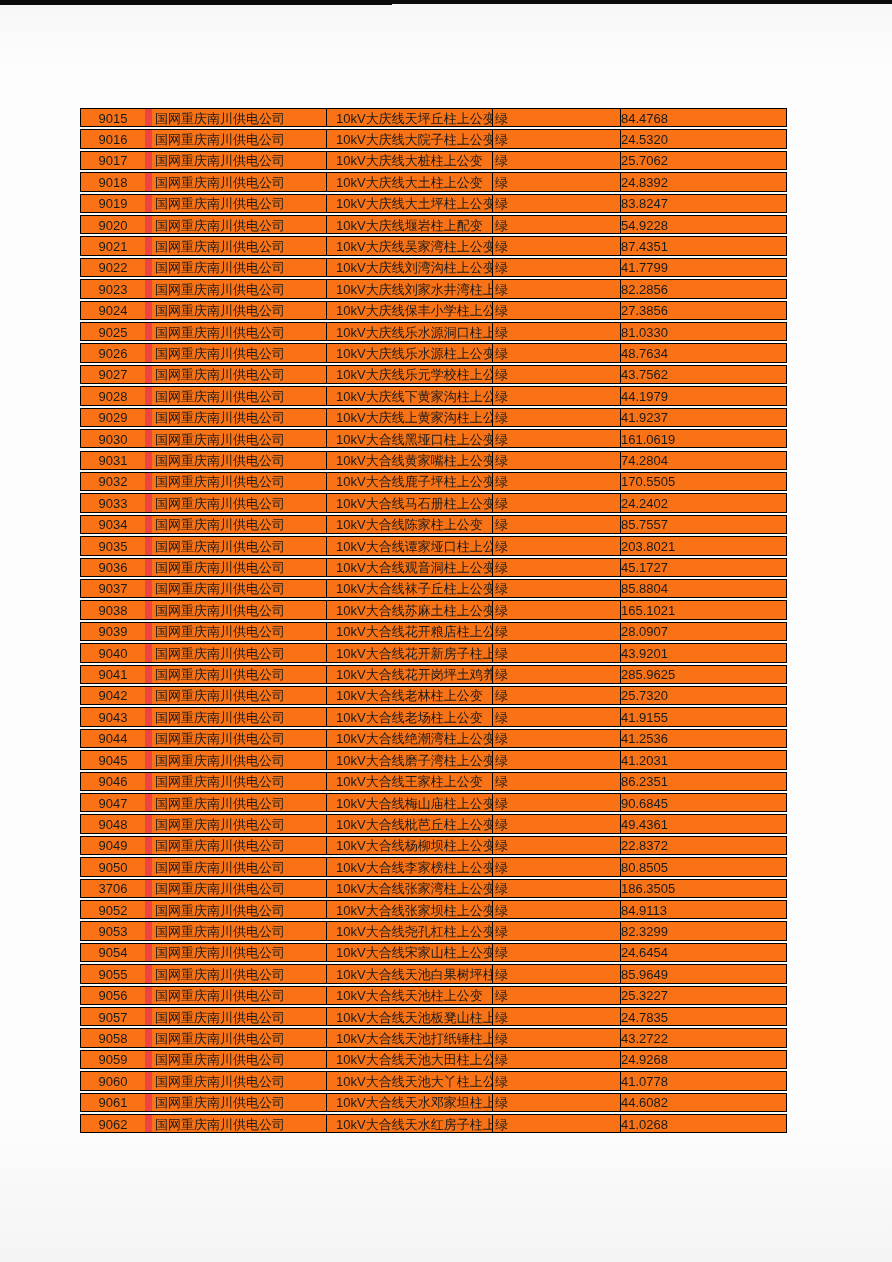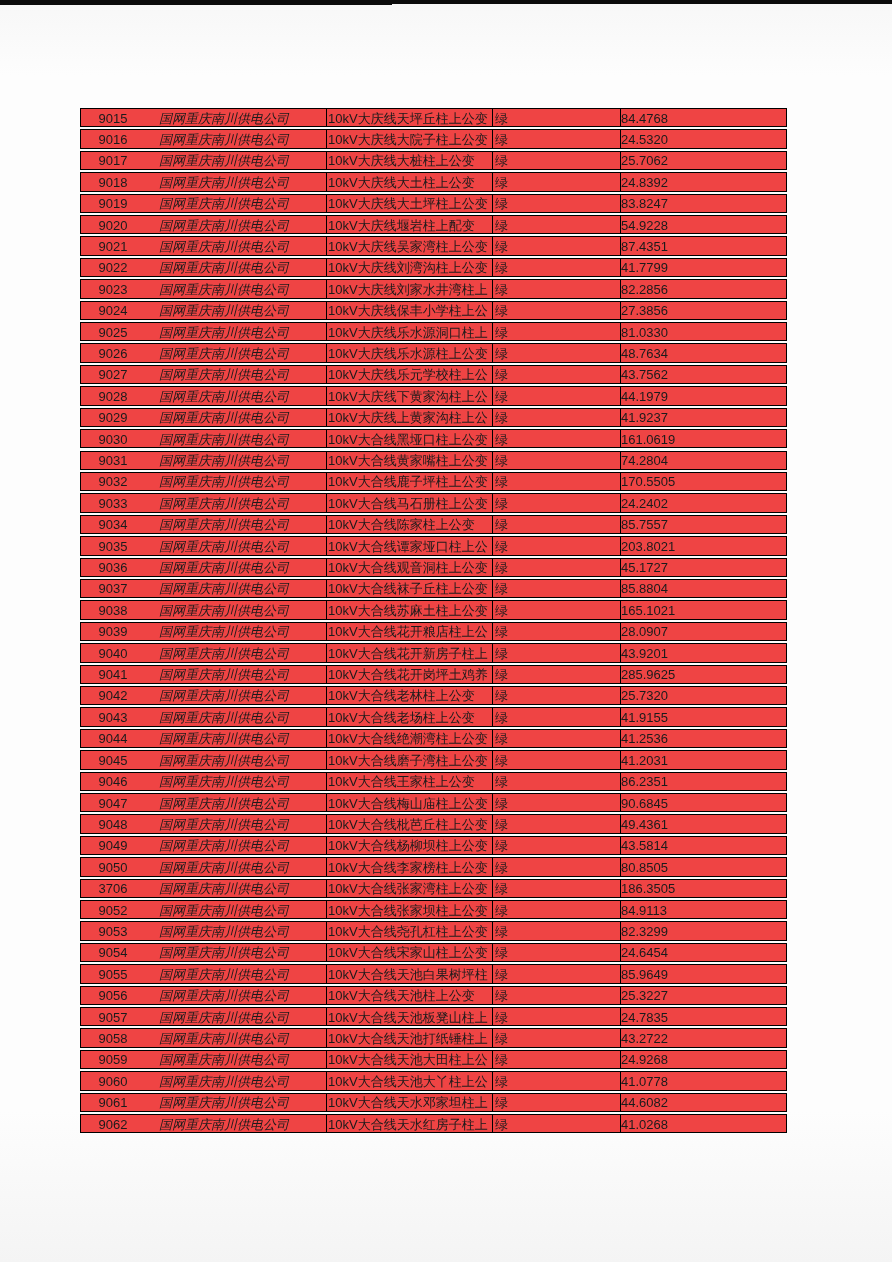--- a/index.html
+++ b/index.html
@@ -7,29 +7,29 @@
     width:892px;height:1262px;position:relative;overflow:hidden;
     background:linear-gradient(180deg,#f7f7f7 0%,#fdfdfd 6%,#fdfdfd 88%,#f4f4f4 100%);
     font-family:"Liberation Sans","DejaVu Sans",sans-serif;
     color:#1b1b1b;
   }
   .top-bar{position:absolute;top:0;left:0;width:892px;height:4px;background:#0b0b0b;}
   .top-bar-left{position:absolute;top:0;left:0;width:392px;height:5px;background:#0b0b0b;}
   .table-wrap{position:absolute;left:80px;top:108px;width:707px;}
   .t-row{
     box-sizing:border-box;display:flex;width:707px;height:19.4px;
-    border:1px solid #000;margin-bottom:2.02px;background:#ef4444;
+    border:1px solid #000;margin-bottom:2.02px;background:#f97316;
   }
   .t-cell{
     box-sizing:border-box;overflow:hidden;white-space:nowrap;
     font-size:13px;line-height:17px;padding-top:0.5px;
   }
   .c-id{width:64px;text-align:center;}
-  .c-company{width:181px;border-left:1px solid #ef4444;padding-left:13px;font-style:italic;}
-  .c-line{width:166px;border-left:1px solid #000;padding-left:1px;}
+  .c-company{width:181px;border-left:7px solid #ef4444;padding-left:3px;}
+  .c-line{width:166px;border-left:1px solid #000;padding-left:9px;}
   .c-status{width:128px;border-left:1px solid #000;padding-left:2px;}
   .c-value{width:166px;border-left:1px solid #000;text-align:left;}
 </style>
 </head>
 <body>
 
 <div>
   <div class="top-bar"></div>
   <div class="top-bar-left"></div>
   <div class="table-wrap">
@@ -269,21 +269,21 @@
         <div class="t-cell c-company">国网重庆南川供电公司</div>
         <div class="t-cell c-line">10kV大合线枇芭丘柱上公变</div>
         <div class="t-cell c-status">绿</div>
         <div class="t-cell c-value">49.4361</div>
       </div>
       <div class="t-row">
         <div class="t-cell c-id">9049</div>
         <div class="t-cell c-company">国网重庆南川供电公司</div>
         <div class="t-cell c-line">10kV大合线杨柳坝柱上公变</div>
         <div class="t-cell c-status">绿</div>
-        <div class="t-cell c-value">43.5814</div>
+        <div class="t-cell c-value">22.8372</div>
       </div>
       <div class="t-row">
         <div class="t-cell c-id">9050</div>
         <div class="t-cell c-company">国网重庆南川供电公司</div>
         <div class="t-cell c-line">10kV大合线李家榜柱上公变</div>
         <div class="t-cell c-status">绿</div>
         <div class="t-cell c-value">80.8505</div>
       </div>
       <div class="t-row">
         <div class="t-cell c-id">3706</div>

